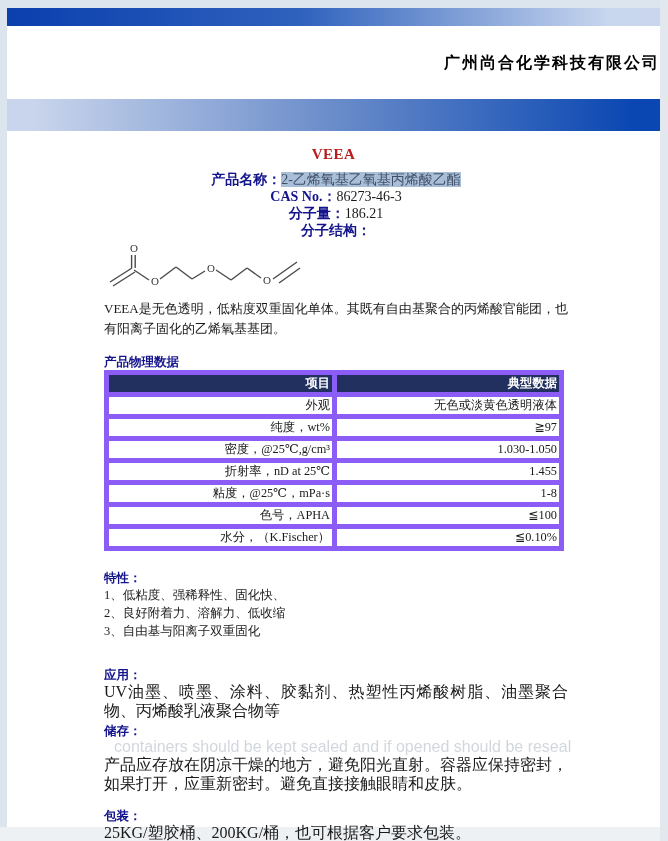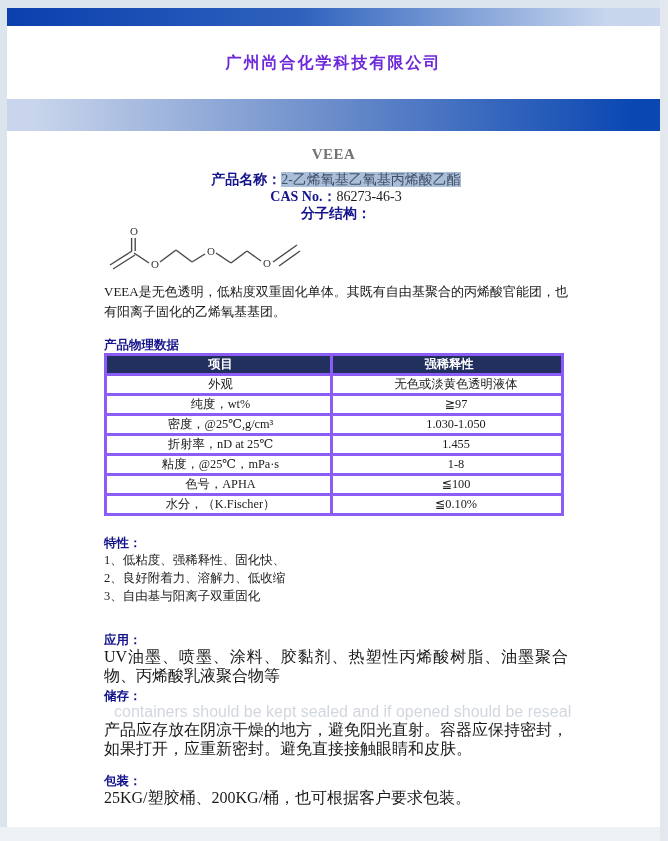--- a/index.html
+++ b/index.html
@@ -7,40 +7,40 @@
     width:668px; height:841px; position:relative; overflow:hidden;
     background:#dce5ee;
     font-family:"Liberation Serif","DejaVu Serif",serif;
     color:#1a1a1a;
   }
   .bottom-band { position:absolute; left:0; top:827px; width:668px; height:14px; background:#eef1f4; }
   .right-edge { position:absolute; left:660px; top:0; width:8px; height:841px; background:#e3e8ee; }
   .page { position:absolute; left:7px; top:8px; width:653px; height:819px; background:#ffffff; }
 
   .bar-top { height:18px; background:linear-gradient(to right,#0b3fae 0%,#2f62bd 45%,#c8d6ee 92%,#c9d6ed 100%); }
-  .company { margin:27px 0 0 0; text-align:center; font-size:16px; font-weight:bold; color:#6d28d9; letter-spacing:2px; }
+  .company { margin:27px 0 0 0; text-align:right; font-size:16px; font-weight:bold; color:#000000; letter-spacing:2px; }
   .bar-mid { margin-top:25px; height:32px; background:linear-gradient(to right,#c9d5ec 4%,#6a8cca 50%,#0a47b2 96%); }
-  .doc-title { margin:15px 0 0 0; text-align:center; font-size:15px; font-weight:bold; color:#737373; letter-spacing:0.5px; }
+  .doc-title { margin:15px 0 0 0; text-align:center; font-size:15px; font-weight:bold; color:#b91c1c; letter-spacing:0.5px; }
 
   .content { margin:8px 92px 0 97px; }
   .info-line { font-size:14px; line-height:17px; white-space:nowrap;text-align:center; }
   .lbl { font-weight:bold; color:#14148c; }
   .hl { background:#a9bfd9; color:#414f66; }
 
   .struct { margin:3px 0 0 1px; display:block; }
   .struct line, .struct polyline { stroke:#4a4a4a; stroke-width:1.4; fill:none; }
   .struct text { fill:#333; font-size:11px; font-family:"Liberation Serif",serif; }
 
   .desc { margin:5px 0 0 0; font-size:13px; line-height:20px; text-align:justify; }
 
   .sec-title { font-weight:bold; color:#14148c; font-size:12.5px; line-height:16px; }
   .phys-title { margin-top:15px; }
 
   table.phys { border-collapse:collapse; width:460px; font-size:12.3px; table-layout:fixed; }
-  table.phys th, table.phys td { border:3px solid #8b5cf6; height:17px; padding:0 2px 0 6px; text-align:center; overflow:hidden; white-space:nowrap; }
+  table.phys th, table.phys td { border:5px solid #8b5cf6; height:17px; padding:0 2px 0 6px; text-align:right; overflow:hidden; white-space:nowrap; }
   table.phys thead th { background:#22305f; color:#ffffff; font-weight:bold; }
   table.phys td.val { padding-left:20px; }
   .w1 { width:215px; }
 
   .features { margin-top:19px; }
   .feat-item { font-size:12.5px; line-height:18px; }
   .apps { margin-top:27px; }
   .para { margin:0; font-size:16px; line-height:18.5px; text-align:justify; }
   .storage { margin-top:3px; }
   .ghost { color:#c3cad3; opacity:.75; font-size:16px; font-family:"Liberation Sans",sans-serif; font-weight:normal; margin-left:10px; white-space:nowrap; }
@@ -62,20 +62,23 @@
 
   <div class="doc-title">VEEA</div>
 
   <div class="content">
 
     <div class="info-line">
       <span class="lbl">产品名称：</span><span class="hl">2-乙烯氧基乙氧基丙烯酸乙酯</span>
     </div>
     <div class="info-line">
       <span class="lbl">CAS No.：</span><span>86273-46-3</span>
+    </div>
+    <div class="info-line">
+      <span class="lbl">分子量：</span><span>186.21</span>
     </div>
     <div class="info-line">
       <span class="lbl">分子结构：</span>
     </div>
 
     <svg class="struct" width="235" height="52" viewBox="0 0 235 52">
 
       <line x1="5" y1="40" x2="27" y2="26"></line>
       <line x1="8" y1="44" x2="30" y2="30"></line>
 
@@ -101,21 +104,21 @@
     </svg>
 
     <p class="desc">VEEA是无色透明，低粘度双重固化单体。其既有自由基聚合的丙烯酸官能团，也有阳离子固化的乙烯氧基基团。</p>
 
     <div class="sec-title phys-title">产品物理数据</div>
 
     <table class="phys">
       <thead>
         <tr>
           <th class="w1">项目</th>
-          <th>强稀释性</th>
+          <th>典型数据</th>
         </tr>
       </thead>
       <tbody>
         <tr>
           <td>外观</td>
           <td class="val">无色或淡黄色透明液体</td>
         </tr>
         <tr>
           <td>纯度，wt%</td>
           <td class="val">≧97</td>

